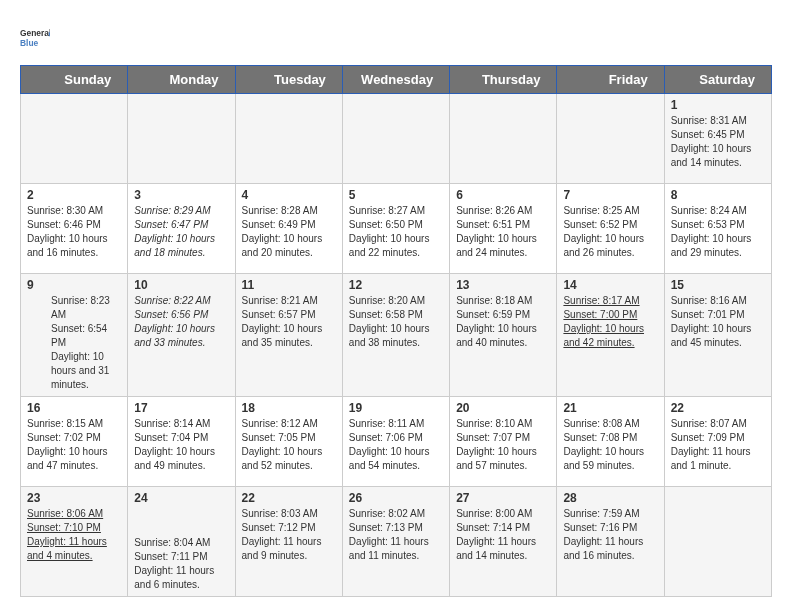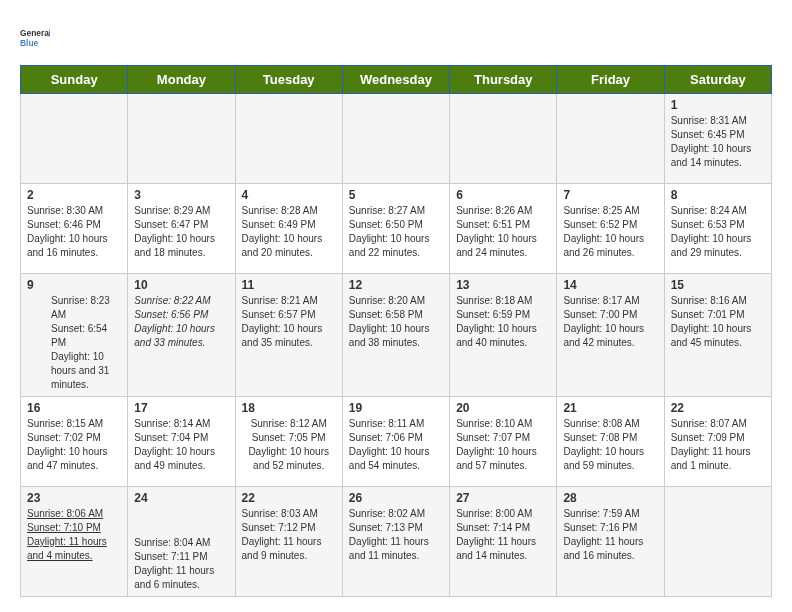--- a/index.html
+++ b/index.html
@@ -33,24 +33,24 @@
     .subtitle {
       font-size: 16px;
       color: #555;
     }
     table {
       width: 100%;
       border-collapse: collapse;
       table-layout: fixed;
     }
     thead th {
-      background-color: #4d7c0f;
+      background-color: #737373;
       color: #fff;
-      text-align: center;
-      padding: 6px 8px;
+      text-align: right;
+      padding: 6px 16px;
       font-size: 13px;
       font-weight: bold;
       border: 1px solid #2a5db5;
     }
     tbody td {
       border: 1px solid #ccc;
       vertical-align: top;
       padding: 4px 6px;
       font-size: 10.5px;
       color: #333;
@@ -123,21 +123,21 @@
       </tr>
       <tr>
         <td>
           <span class="day-num">2</span>
           <div class="day-info" style="white-space: pre-line;">Sunrise: 8:30 AM
 Sunset: 6:46 PM
 Daylight: 10 hours and 16 minutes.</div>
         </td>
         <td>
           <span class="day-num">3</span>
-          <div class="day-info" style="white-space: pre-line;">Sunrise: 8:29 AM
+          <div class="day-info" style="white-space: pre-line; font-style: italic;">Sunrise: 8:29 AM
 Sunset: 6:47 PM
 Daylight: 10 hours and 18 minutes.</div>
         </td>
         <td>
           <span class="day-num">4</span>
           <div class="day-info" style="white-space: pre-line;">Sunrise: 8:28 AM
 Sunset: 6:49 PM
 Daylight: 10 hours and 20 minutes.</div>
         </td>
         <td>
@@ -191,21 +191,21 @@
 Daylight: 10 hours and 38 minutes.</div>
         </td>
         <td>
           <span class="day-num">13</span>
           <div class="day-info" style="white-space: pre-line;">Sunrise: 8:18 AM
 Sunset: 6:59 PM
 Daylight: 10 hours and 40 minutes.</div>
         </td>
         <td>
           <span class="day-num">14</span>
-          <div class="day-info" style="white-space: pre-line;">Sunrise: 8:17 AM
+          <div class="day-info" style="white-space: pre-line; text-decoration: underline;">Sunrise: 8:17 AM
 Sunset: 7:00 PM
 Daylight: 10 hours and 42 minutes.</div>
         </td>
         <td>
           <span class="day-num">15</span>
           <div class="day-info" style="white-space: pre-line;">Sunrise: 8:16 AM
 Sunset: 7:01 PM
 Daylight: 10 hours and 45 minutes.</div>
         </td>
       </tr>
@@ -217,21 +217,21 @@
 Daylight: 10 hours and 47 minutes.</div>
         </td>
         <td>
           <span class="day-num">17</span>
           <div class="day-info" style="white-space: pre-line;">Sunrise: 8:14 AM
 Sunset: 7:04 PM
 Daylight: 10 hours and 49 minutes.</div>
         </td>
         <td>
           <span class="day-num">18</span>
-          <div class="day-info" style="white-space: pre-line; text-align: center;">Sunrise: 8:12 AM
+          <div class="day-info" style="white-space: pre-line;">Sunrise: 8:12 AM
 Sunset: 7:05 PM
 Daylight: 10 hours and 52 minutes.</div>
         </td>
         <td>
           <span class="day-num">19</span>
           <div class="day-info" style="white-space: pre-line;">Sunrise: 8:11 AM
 Sunset: 7:06 PM
 Daylight: 10 hours and 54 minutes.</div>
         </td>
         <td>

